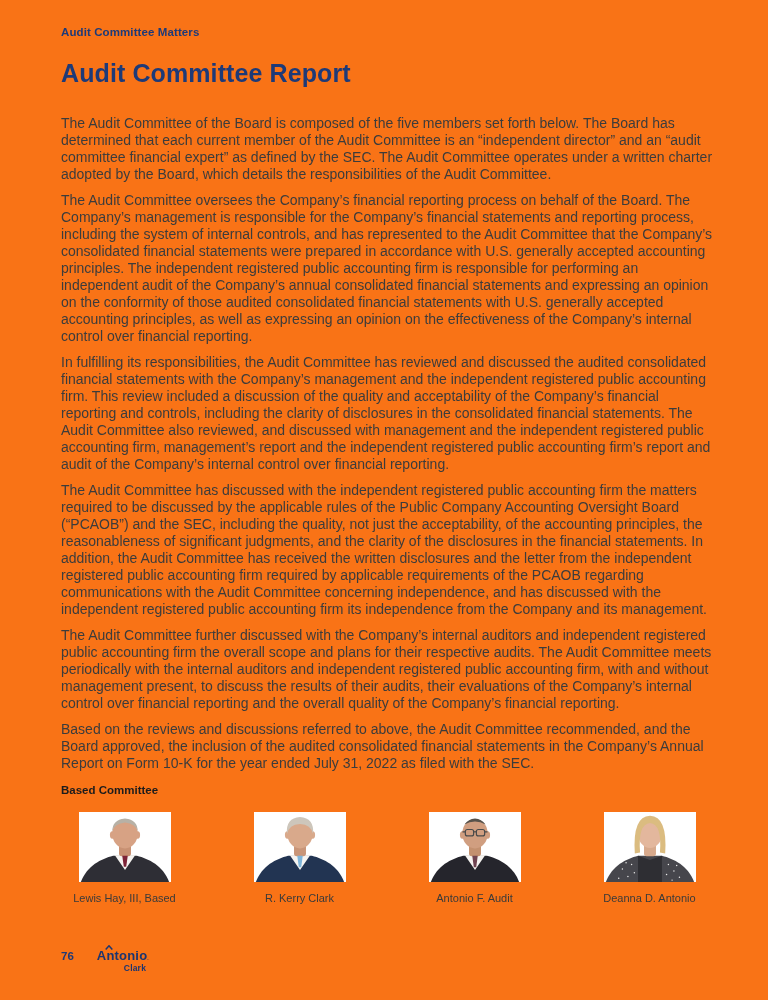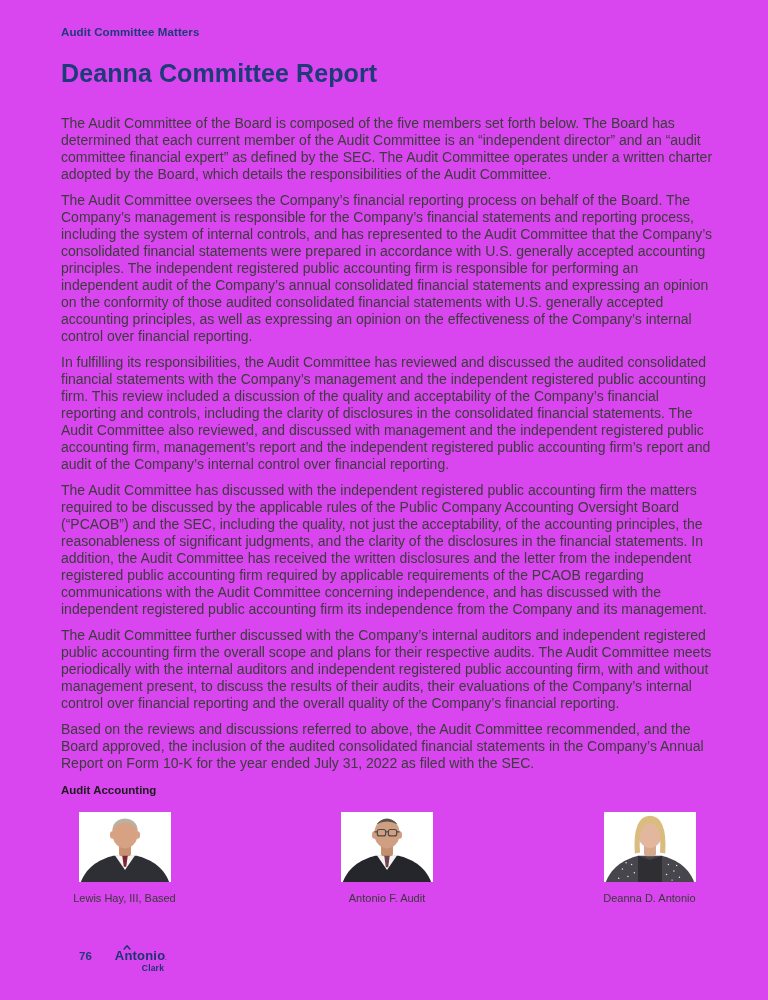--- a/index.html
+++ b/index.html
@@ -5,21 +5,21 @@
   * { margin: 0; padding: 0; box-sizing: border-box; }
   html, body { background: #ffffff; }
   body {
     width: 768px; height: 1000px;
     font-family: "Liberation Sans", "DejaVu Sans", sans-serif;
     position: relative;
     overflow: hidden;
   }
   .page {
     width: 768px; height: 1000px;
-    background: #d946ef;
+    background: #f97316;
     position: relative;
     padding: 26px 55px 0 61px;
   }
   .eyebrow {
     font-size: 11.5px;
     font-weight: bold;
     color: #1e3a78;
     letter-spacing: 0.1px;
   }
   .page-title {
@@ -61,21 +61,21 @@
   }
   .member-photo svg { display: block; width: 92px; height: 70px; }
   .member-name {
     margin-top: 10px;
     font-size: 11px;
     color: #3a3a3a;
     white-space: nowrap;
   }
   .footer {
     position: absolute;
-    left: 79px;
+    left: 61px;
     bottom: 27px;
     display: flex;
     align-items: flex-start;
     gap: 23px;
   }
   .page-number {
     font-size: 11.5px;
     font-weight: bold;
     color: #1e3a78;
     padding-top: 2px;
@@ -104,51 +104,66 @@
     line-height: 9px;
   }
 </style>
 </head>
 <body>
 
 <div class="page">
 
   <div class="eyebrow">Audit Committee Matters</div>
 
-  <h1 class="page-title">Deanna Committee Report</h1>
+  <h1 class="page-title">Audit Committee Report</h1>
 
   <div class="body-copy">
     <p class="para">The Audit Committee of the Board is composed of the five members set forth below. The Board has determined that each current member of the Audit Committee is an “independent director” and an “audit committee financial expert” as defined by the SEC. The Audit Committee operates under a written charter adopted by the Board, which details the responsibilities of the Audit Committee.</p>
     <p class="para">The Audit Committee oversees the Company’s financial reporting process on behalf of the Board. The Company’s management is responsible for the Company’s financial statements and reporting process, including the system of internal controls, and has represented to the Audit Committee that the Company’s consolidated financial statements were prepared in accordance with U.S. generally accepted accounting principles. The independent registered public accounting firm is responsible for performing an independent audit of the Company’s annual consolidated financial statements and expressing an opinion on the conformity of those audited consolidated financial statements with U.S. generally accepted accounting principles, as well as expressing an opinion on the effectiveness of the Company’s internal control over financial reporting.</p>
     <p class="para">In fulfilling its responsibilities, the Audit Committee has reviewed and discussed the audited consolidated financial statements with the Company’s management and the independent registered public accounting firm. This review included a discussion of the quality and acceptability of the Company’s financial reporting and controls, including the clarity of disclosures in the consolidated financial statements. The Audit Committee also reviewed, and discussed with management and the independent registered public accounting firm, management’s report and the independent registered public accounting firm’s report and audit of the Company’s internal control over financial reporting.</p>
     <p class="para">The Audit Committee has discussed with the independent registered public accounting firm the matters required to be discussed by the applicable rules of the Public Company Accounting Oversight Board (“PCAOB”) and the SEC, including the quality, not just the acceptability, of the accounting principles, the reasonableness of significant judgments, and the clarity of the disclosures in the financial statements. In addition, the Audit Committee has received the written disclosures and the letter from the independent registered public accounting firm required by applicable requirements of the PCAOB regarding communications with the Audit Committee concerning independence, and has discussed with the independent registered public accounting firm its independence from the Company and its management.</p>
     <p class="para">The Audit Committee further discussed with the Company’s internal auditors and independent registered public accounting firm the overall scope and plans for their respective audits. The Audit Committee meets periodically with the internal auditors and independent registered public accounting firm, with and without management present, to discuss the results of their audits, their evaluations of the Company’s internal control over financial reporting and the overall quality of the Company’s financial reporting.</p>
     <p class="para">Based on the reviews and discussions referred to above, the Audit Committee recommended, and the Board approved, the inclusion of the audited consolidated financial statements in the Company’s Annual Report on Form 10-K for the year ended July 31, 2022 as filed with the SEC.</p>
   </div>
 
-  <div class="committee-heading">Audit Accounting</div>
+  <div class="committee-heading">Based Committee</div>
 
   <div class="members-row">
 
     <div class="member">
       <div class="member-photo">
         <svg viewBox="0 0 100 76">
           <path d="M2,76 C9,58 24,51 37,47.5 L63,47.5 C76,51 91,58 98,76 Z" fill="#2e2e35"></path>
           <polygon points="39,47 61,47 50,63" fill="#f6f4f1"></polygon>
           <rect x="43.5" y="31" width="13" height="17" rx="3" fill="#c89173"></rect>
           <polygon points="47,47.5 53,47.5 51.3,59.5 48.7,59.5" fill="#7d2437"></polygon>
           <ellipse cx="36.2" cy="25" rx="2.6" ry="4" fill="#d7a284"></ellipse>
           <ellipse cx="63.8" cy="25" rx="2.6" ry="4" fill="#d7a284"></ellipse>
           <ellipse cx="50" cy="23.5" rx="13.8" ry="16" fill="#d7a284"></ellipse>
           <path d="M36.3,21 Q35.8,8.5 50,7 Q64.2,8.5 63.7,21 Q61.5,12.5 50,11.5 Q38.5,12.5 36.3,21 Z" fill="#b7b1a6"></path>
         </svg>
       </div>
       <div class="member-name">Lewis Hay, III, Based</div>
     </div>
 
+    <div class="member">
+      <div class="member-photo">
+        <svg viewBox="0 0 100 76">
+          <path d="M2,76 C9,58 24,51 37,47.5 L63,47.5 C76,51 91,58 98,76 Z" fill="#223452"></path>
+          <polygon points="39,47 61,47 50,63" fill="#f6f4f1"></polygon>
+          <rect x="43.5" y="31" width="13" height="17" rx="3" fill="#c99578"></rect>
+          <polygon points="47,47.5 53,47.5 51.3,60 48.7,60" fill="#7fb5da"></polygon>
+          <ellipse cx="36.2" cy="25" rx="2.6" ry="4" fill="#d9a98b"></ellipse>
+          <ellipse cx="63.8" cy="25" rx="2.6" ry="4" fill="#d9a98b"></ellipse>
+          <ellipse cx="50" cy="23.5" rx="13.8" ry="16" fill="#d9a98b"></ellipse>
+          <path d="M35.8,24 Q34.3,6.5 50,5.5 Q65.7,6.5 64.2,24 Q62,13.5 50,13 Q38,13.5 35.8,24 Z" fill="#cdc6bb"></path>
+        </svg>
+      </div>
+      <div class="member-name">R. Kerry Clark</div>
+    </div>
 
 
     <div class="member">
       <div class="member-photo">
         <svg viewBox="0 0 100 76">
           <path d="M2,76 C9,58 24,51 37,47.5 L63,47.5 C76,51 91,58 98,76 Z" fill="#25252c"></path>
           <polygon points="39,47 61,47 50,63" fill="#f6f4f1"></polygon>
           <rect x="43.5" y="31" width="13" height="17" rx="3" fill="#c3906f"></rect>
           <polygon points="47,47.5 53,47.5 51.3,60 48.7,60" fill="#6f4350"></polygon>
           <ellipse cx="36.2" cy="25" rx="2.6" ry="4" fill="#d09e80"></ellipse>

